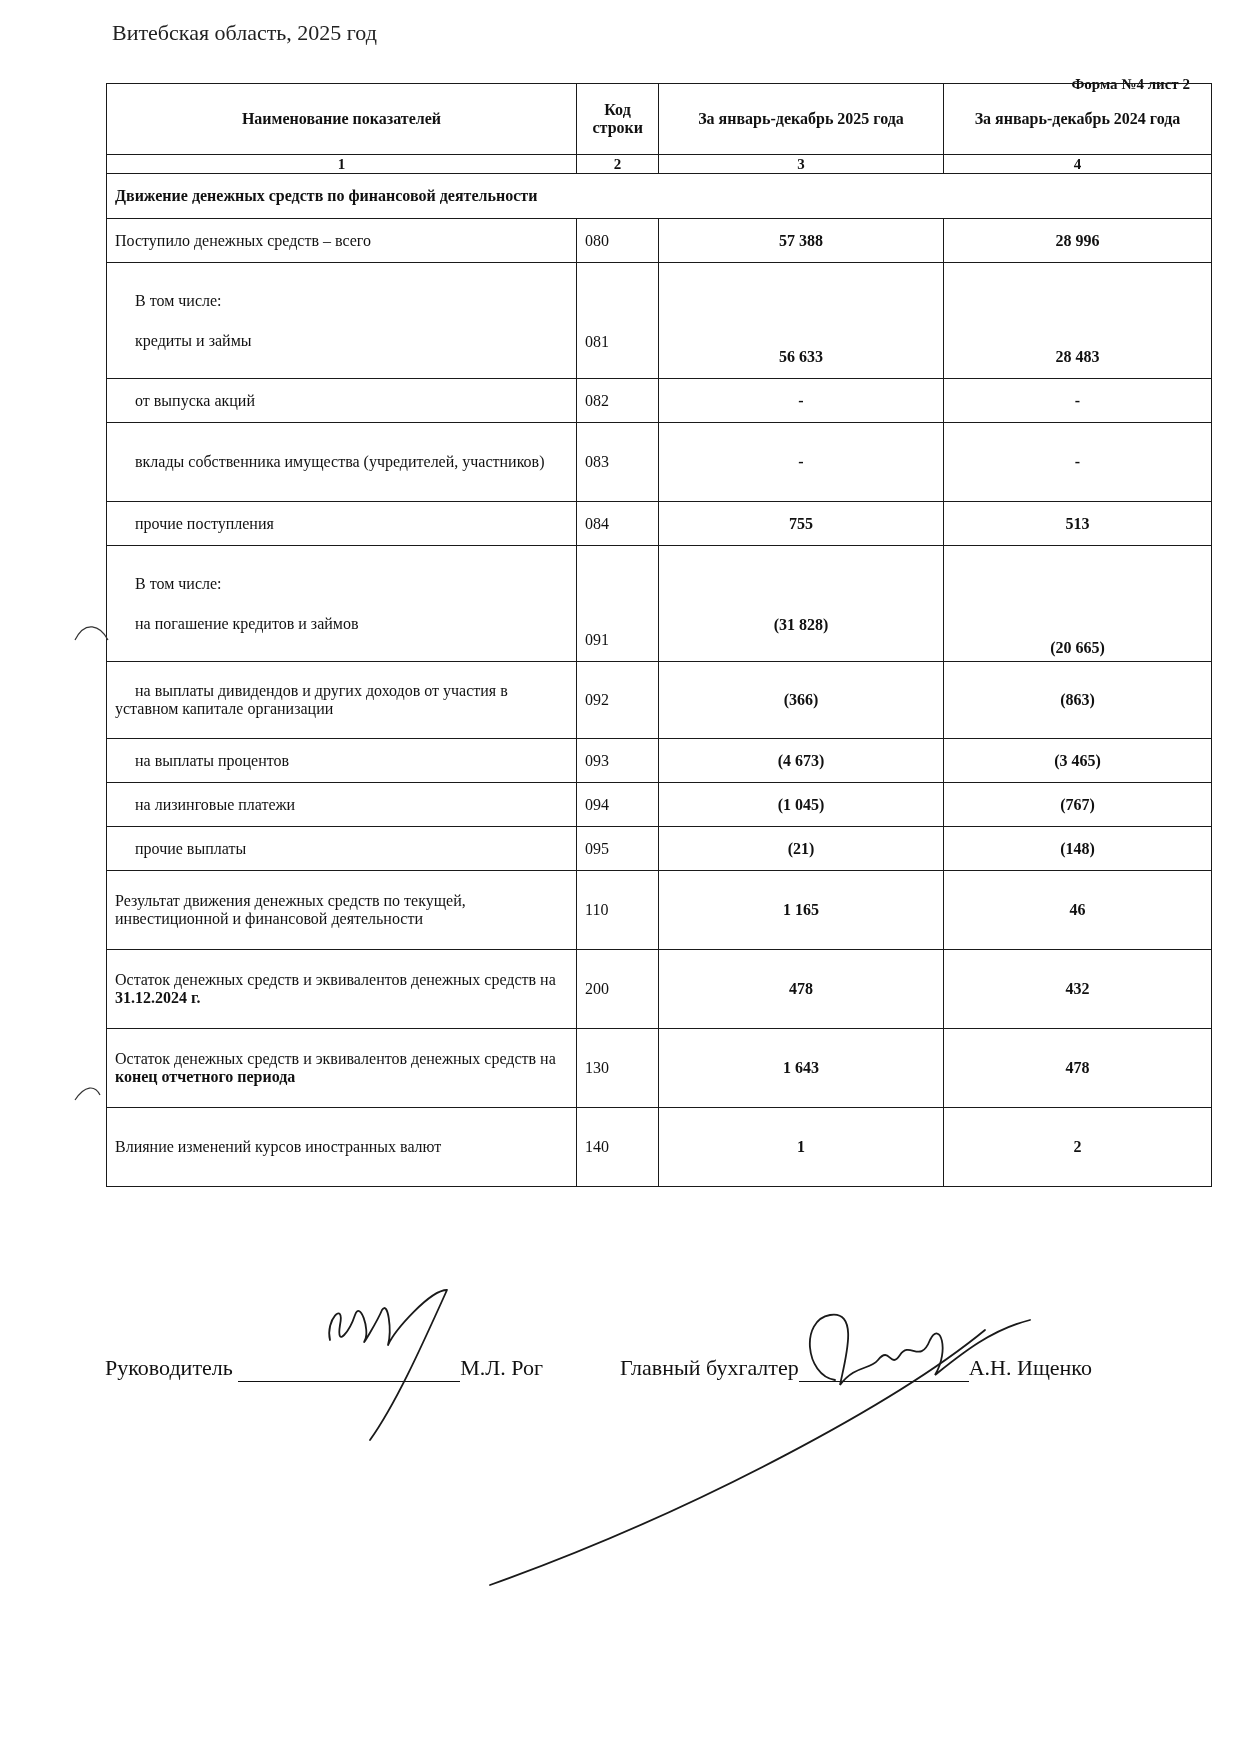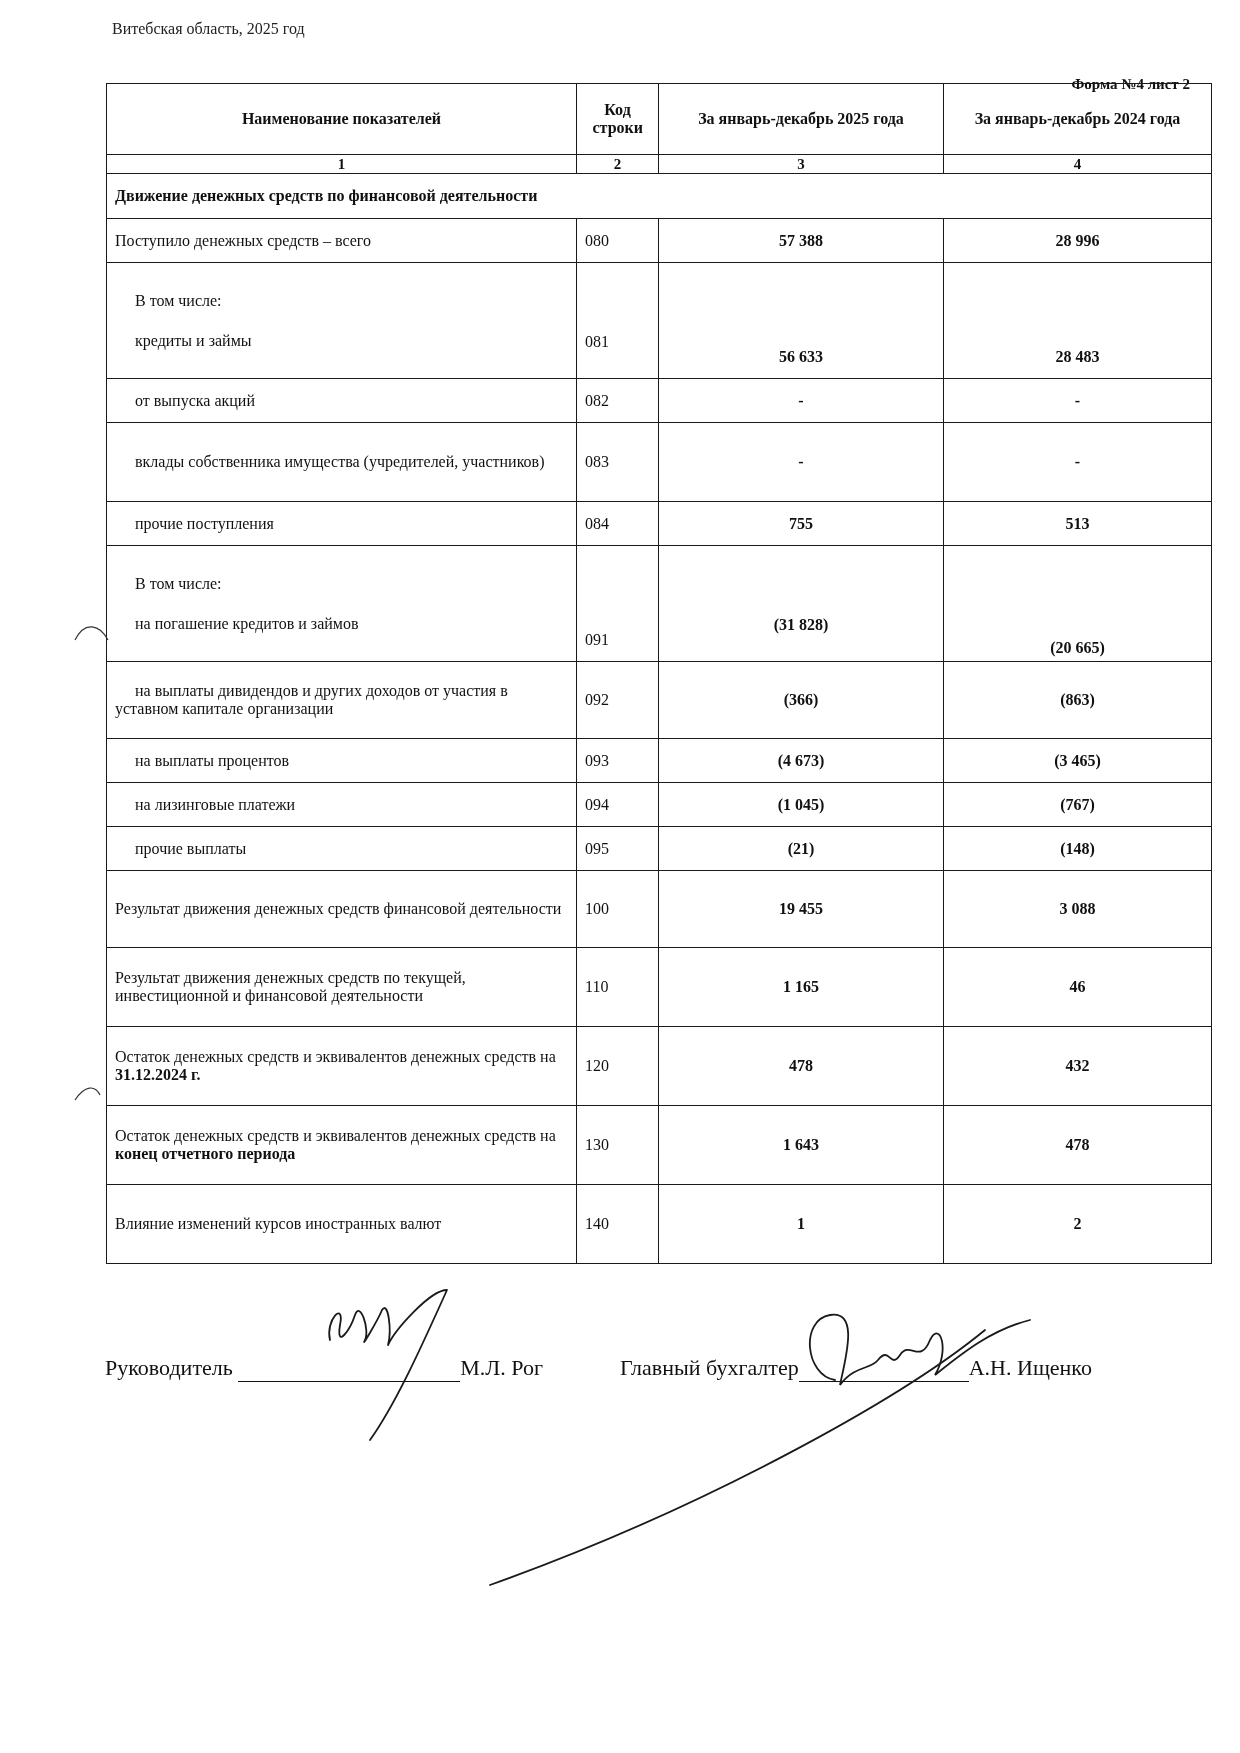--- a/index.html
+++ b/index.html
@@ -1,18 +1,18 @@
 <!DOCTYPE html>
 <html><head>
 <meta charset="utf-8">
 <style>
   html, body { margin: 0; padding: 0; background: #ffffff; }
   body { width: 1240px; height: 1753px; position: relative; overflow: hidden;
          font-family: "Liberation Serif", "DejaVu Serif", serif; color: #111; }
-  .header-line { position: absolute; left: 112px; top: 20px; font-size: 16px; color: #222; font-family: Liberation Serif, serif; }
+  .header-line { position: absolute; left: 112px; top: 20px; font-size: 22px; color: #222; font-family: Liberation Serif, serif; }
   .form-label { position: absolute; right: 50px; top: 76px; font-size: 15px; font-weight: bold; }
   table.report { position: absolute; left: 106px; top: 83px; width: 1105px; border-collapse: collapse; table-layout: fixed; }
   table.report td, table.report th { border: 1.6px solid #1a1a1a; font-size: 16px; padding: 0 8px; vertical-align: middle; }
   th { font-weight: bold; font-size: 15px; }
   col.c1 { width: 470px; } col.c2 { width: 82px; } col.c3 { width: 285px; } col.c4 { width: 268px; }
   tr.head th { height: 70px; }
   tr.nums th { height: 18px; font-size: 15px; }
   tr.section td { height: 44px; font-weight: bold; font-size: 16px; }
   td.code { text-align: left; }
   td.val { text-align: center; font-weight: bold; }
@@ -130,37 +130,31 @@
     <td class="val">(767)</td>
   </tr>
 
   <tr class="h46">
     <td class="name indent">прочие выплаты</td>
     <td class="code">095</td>
     <td class="val">(21)</td>
     <td class="val">(148)</td>
   </tr>
 
-  <tr class="h78">
-    <td class="name">Результат движения денежных средств финансовой деятельности</td>
-    <td class="code">100</td>
-    <td class="val">19 455</td>
-    <td class="val">3 088</td>
-  </tr>
 
   <tr class="h80">
     <td class="name">Результат движения денежных средств по текущей, инвестиционной и финансовой деятельности</td>
     <td class="code">110</td>
     <td class="val">1 165</td>
     <td class="val">46</td>
   </tr>
 
   <tr class="h80">
     <td class="name"><span>Остаток денежных средств и эквивалентов денежных средств на </span><span class="bold">31.12.2024 г.</span></td>
-    <td class="code">120</td>
+    <td class="code">200</td>
     <td class="val">478</td>
     <td class="val">432</td>
   </tr>
 
   <tr class="h80">
     <td class="name"><span>Остаток денежных средств и эквивалентов денежных средств на </span><span class="bold">конец отчетного периода</span></td>
     <td class="code">130</td>
     <td class="val">1 643</td>
     <td class="val">478</td>
   </tr>

